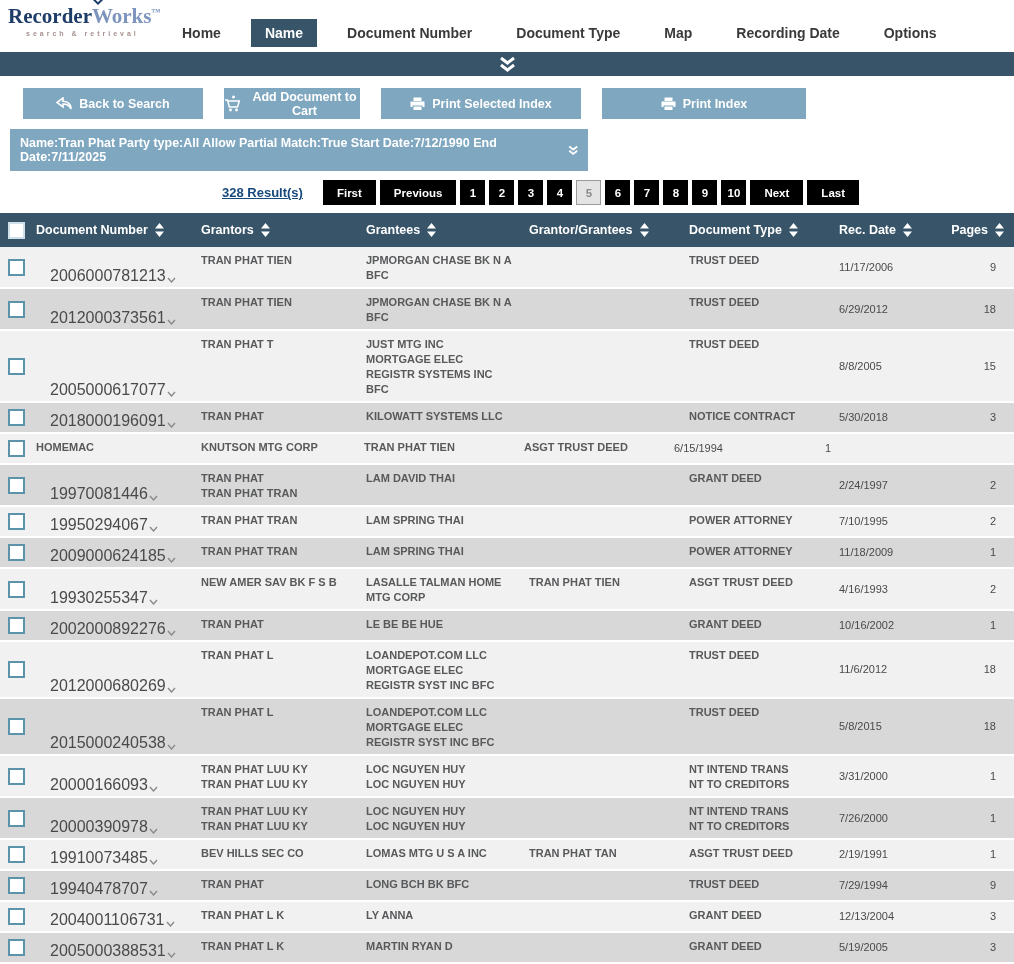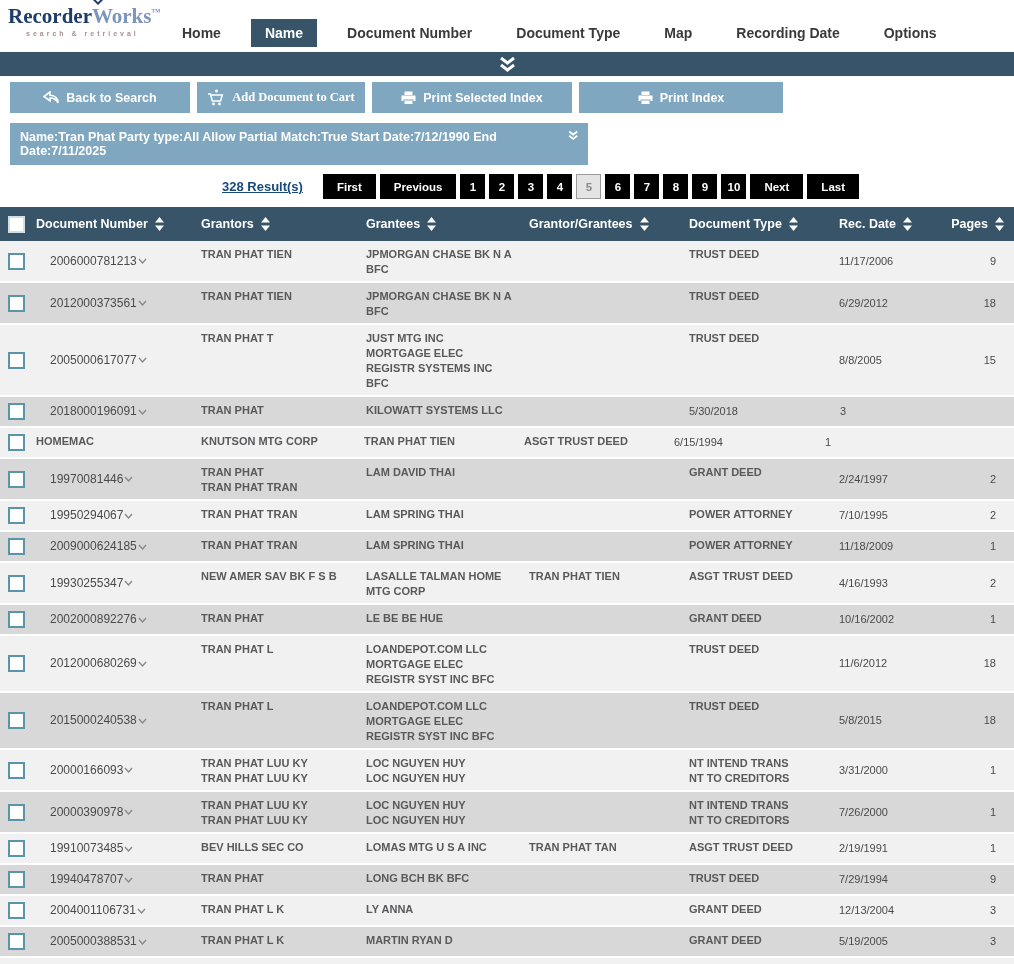--- a/index.html
+++ b/index.html
@@ -15,30 +15,30 @@
   .logo-diamond { position: absolute; top: -7px; left: 93px; width: 10px; height: 10px; border: 2px solid #1d3c68; transform: rotate(45deg); background:#fff; }
   .tagline { position: absolute; left: 26px; top: 30px; font-family: "Liberation Sans", sans-serif; font-size: 7px; font-weight: bold; letter-spacing: 3px; color: #a89090; }
   .nav-tabs { position: absolute; left: 168px; bottom: 3px; display: flex; align-items: center; }
   .nav-tab { font-size: 14px; font-weight: bold; color: #3a3a3a; padding: 6px 14px; margin-right: 16px; cursor: pointer; white-space: nowrap; }
   .nav-tab.active { background: #375469; color: #ffffff; }
 
   
   .collapse-bar { height: 24px; background: #375469; display: flex; align-items: center; justify-content: center; margin-top: 2px; cursor: pointer; }
 
   
-  .toolbar { display: flex; gap: 7px; padding: 6px 10px 6px 10px; }
+  .toolbar { display: flex; gap: 21px; padding: 12px 10px 6px 10px; margin-left: 13px; }
   .tb-btn { background: #7fa7c0; color: #fff; border: none; font-family: "Liberation Sans", sans-serif;
             font-size: 12.5px; font-weight: bold; height: 31px; display: flex; align-items: center; justify-content: center;
             gap: 7px; cursor: pointer; }
   .tb-btn svg { flex: 0 0 auto; }
-  .w1 { width: 180px; } .w2 { width: 168px; font-family: Liberation Serif, serif; } .w3 { width: 200px; } .w4 { width: 204px; }
+  .w1 { width: 180px; } .w2 { width: 136px; } .w3 { width: 200px; } .w4 { width: 204px; }
 
   
   .summary-bar { margin: 4px 0 0 10px; width: 578px; background: #7fa7c0; color: #fff; font-size: 12.5px; font-weight: bold;
-                 padding: 7px 10px; display: flex; align-items: flex-start; gap: 8px; cursor: pointer; }
+                 padding: 7px 10px; display: flex; align-items: center; gap: 8px; cursor: pointer; }
 
   
   .pagination { display: flex; align-items: center; margin: 9px 0 8px 222px; gap: 4px; }
   .results-link { color: #17497c; font-size: 13px; font-weight: bold; text-decoration: underline; margin-right: 16px; cursor: pointer; }
   .pg-btn { background: #000000; color: #fff; font-size: 11.5px; font-weight: bold; height: 25px; min-width: 25px;
             display: flex; align-items: center; justify-content: center; padding: 0 14px; cursor: pointer; }
   .pg-num { padding: 0; width: 25px; }
   .pg-btn.current { background: #e4e4e4; border: 1px solid #9a9a9a; color: #8a8a8a; cursor: default; }
 
   
@@ -54,21 +54,21 @@
   .thead .th:nth-child(7) { width: 100px; }
   .thead .th:nth-child(8) { width: 81px; justify-content: flex-end; padding-right: 10px; }
 
   .tr { display: flex; min-height: 31px; border-bottom: 2px solid #ffffff; }
   .tbody .tr:nth-child(odd)  { background: #f1f1f1; }
   .tbody .tr:nth-child(even) { background: #d8d8d8; }
   .td { font-size: 11px; font-weight: bold; color: #58595b; padding: 4px 4px 4px 6px; line-height: 15px; display: flex; }
   .td.mid { align-items: center; }
   .td.multi { align-items: flex-start; white-space: pre-line; padding-top: 6px; }
   .c-check { width: 30px; align-items: center; padding-left: 8px; }
-  .c-doc { width: 165px; align-items: center; gap: 1px; padding-left: 20px; color: #4a4a4c; font-weight: normal; font-size: 12px; }
+  .c-doc { width: 165px; align-items: flex-end; gap: 1px; padding-left: 20px; color: #4a4a4c; font-weight: normal; font-size: 16px; }
   .c-grantors { width: 165px; }
   .c-grantees { width: 163px; }
   .c-gg { width: 160px; }
   .c-type { width: 150px; }
   .c-date { width: 100px; align-items: center; font-weight: normal; color: #4a4a4c; }
   .c-pages { width: 81px; align-items: center; justify-content: flex-end; padding-right: 18px; font-weight: normal; color: #4a4a4c; }
 
   .checkbox { width: 17px; height: 17px; background: #fff; border: 2px solid #5b93ab; display: inline-block; cursor: pointer; }
   .th-check .checkbox { border-color: #cfe0ea; }
 </style>
@@ -277,20 +277,21 @@
       </div>
       <div class="td c-doc">
         <span>2018000196091</span>
         <svg width="9" height="6" viewBox="0 0 9 6">
           <polyline points="1,1 4.5,5 8,1" fill="none" stroke="#8a8a8a" stroke-width="1.4"></polyline>
         </svg>
       </div>
       <div class="td multi c-grantors">TRAN PHAT</div>
       <div class="td multi c-grantees">KILOWATT SYSTEMS LLC</div>
       <div class="td multi c-gg"></div>
+      <div class="td multi c-type">NOTICE CONTRACT</div>
       <div class="td c-date">5/30/2018</div>
       <div class="td c-pages">3</div>
     </div>
       <div class="tr">
       <div class="td mid c-check">
         <span class="checkbox"></span>
       </div>
       <div class="td multi c-grantors">HOMEMAC</div>
       <div class="td multi c-grantees">KNUTSON MTG CORP</div>
       <div class="td multi c-gg">TRAN PHAT TIEN</div>

